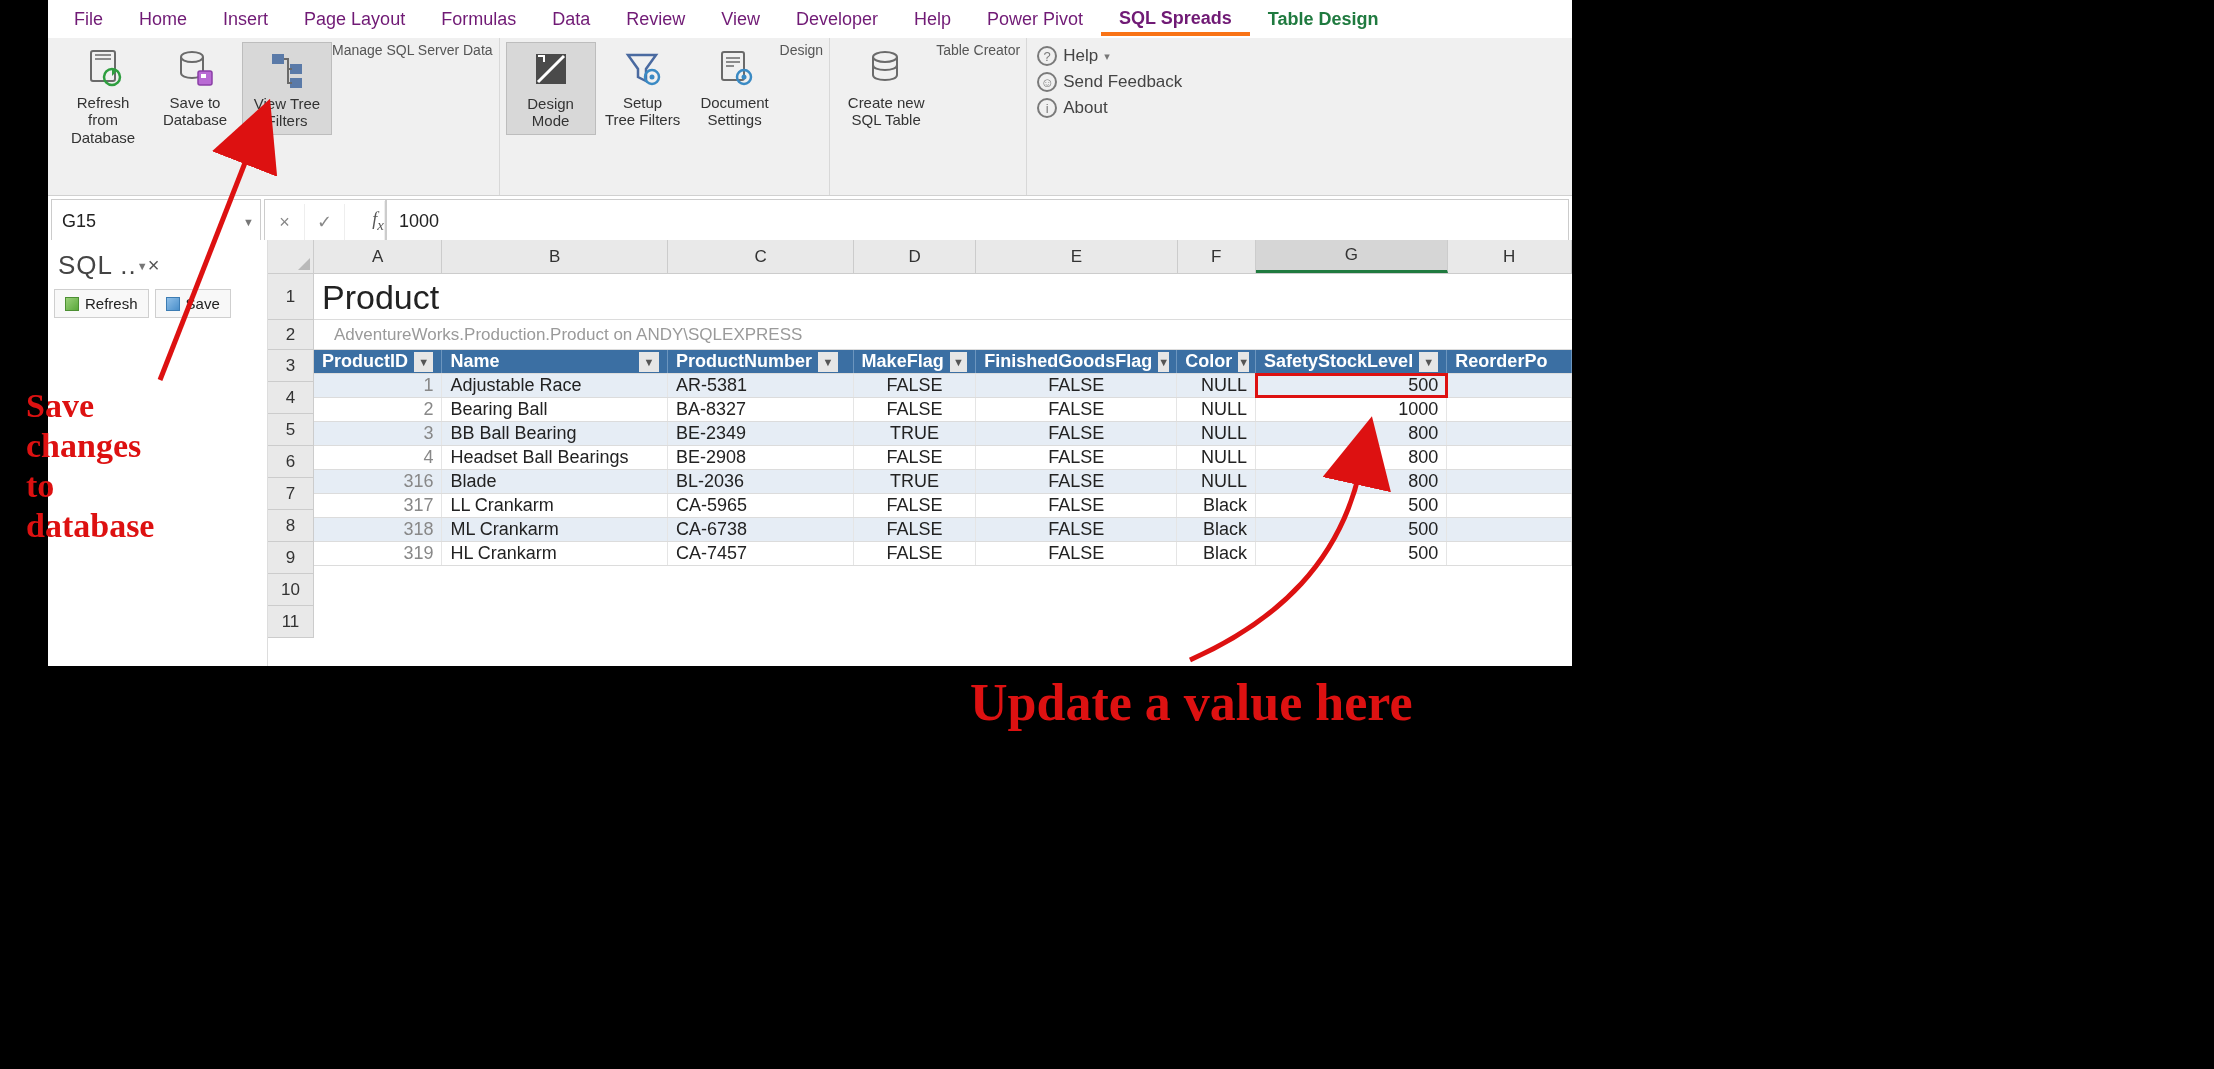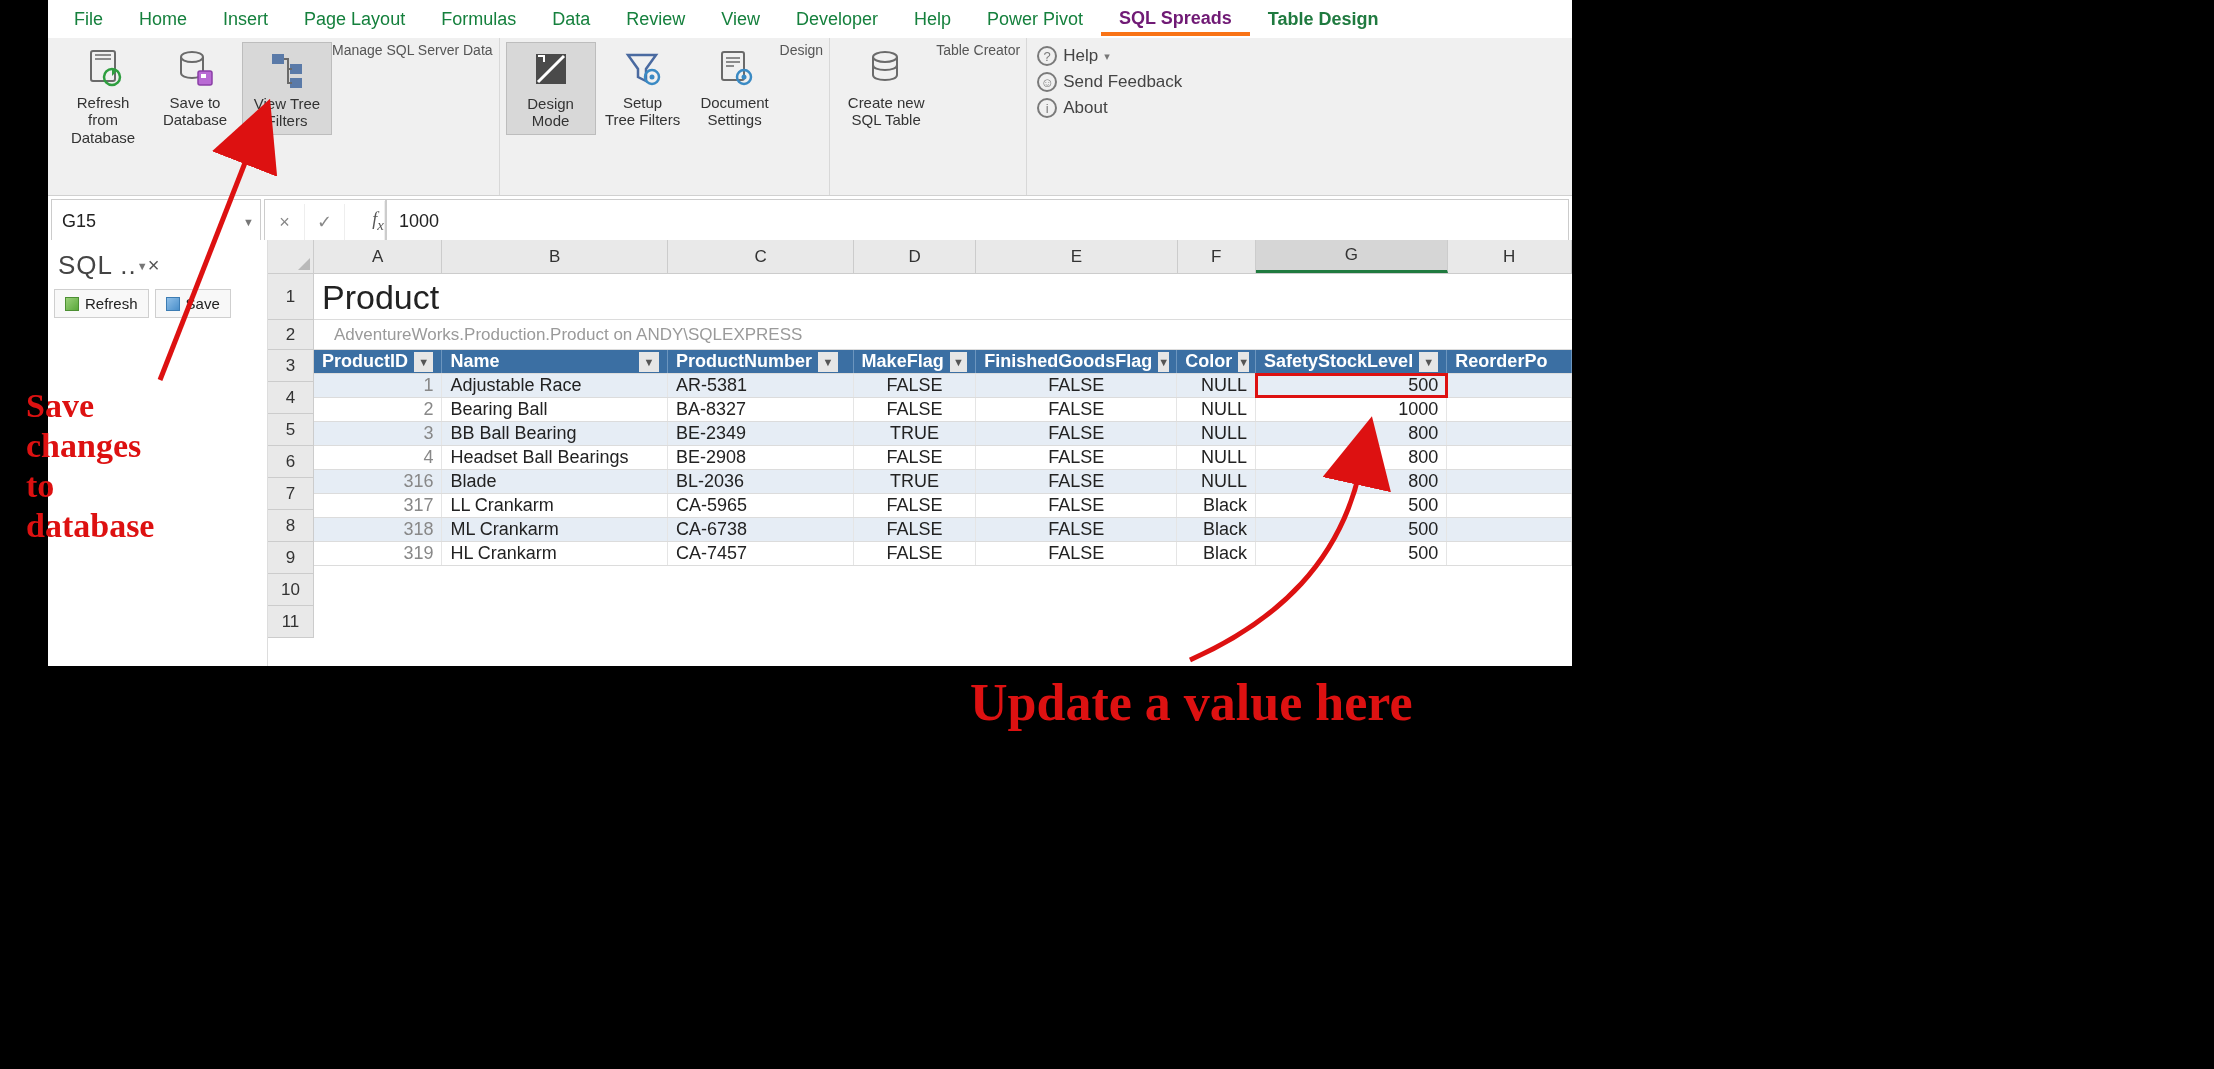--- a/index.html
+++ b/index.html
@@ -25,21 +25,21 @@
     display: flex;
     align-items: center;
     height: 38px;
     padding: 0 8px;
     background: #fff;
     font-size: 18px;
     gap: 0;
   }
   .tab {
     padding: 6px 18px;
-    color: #15803d;
+    color: #701a75;
     cursor: pointer;
     white-space: nowrap;
   }
   .tab.active {
     color: #701a75;
     font-weight: 600;
     border-bottom: 4px solid #f97316;
     padding-bottom: 3px;
   }
   .tab.accent { color: #1f7a3f; font-weight:600; }

